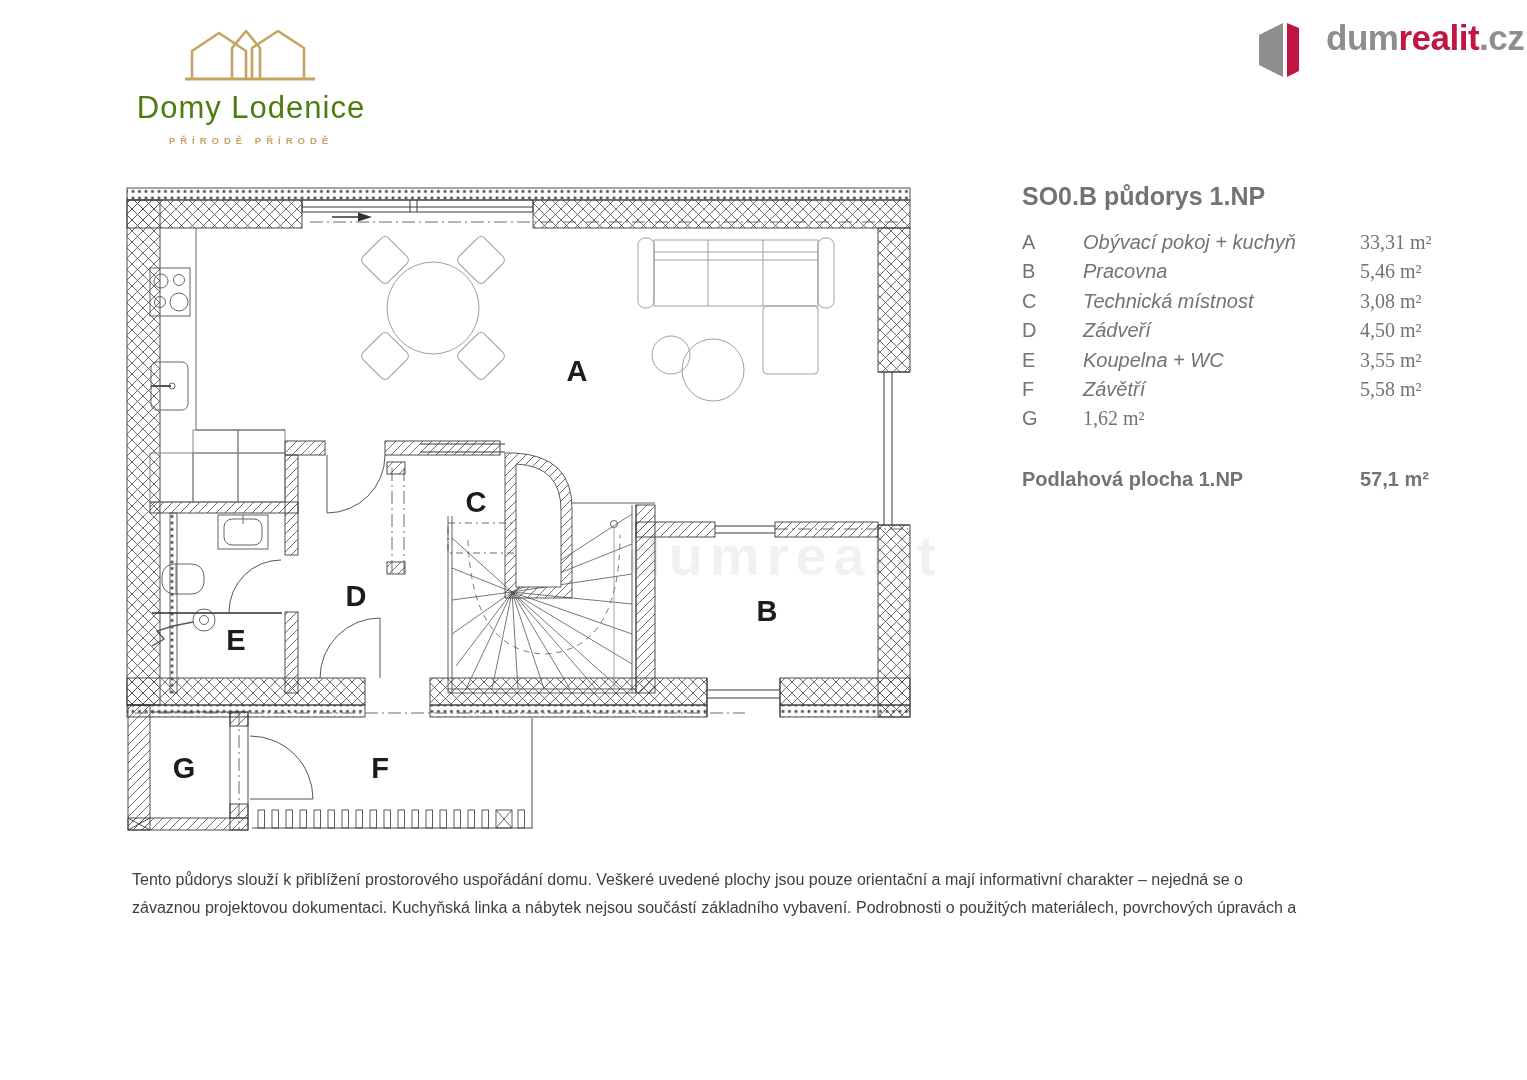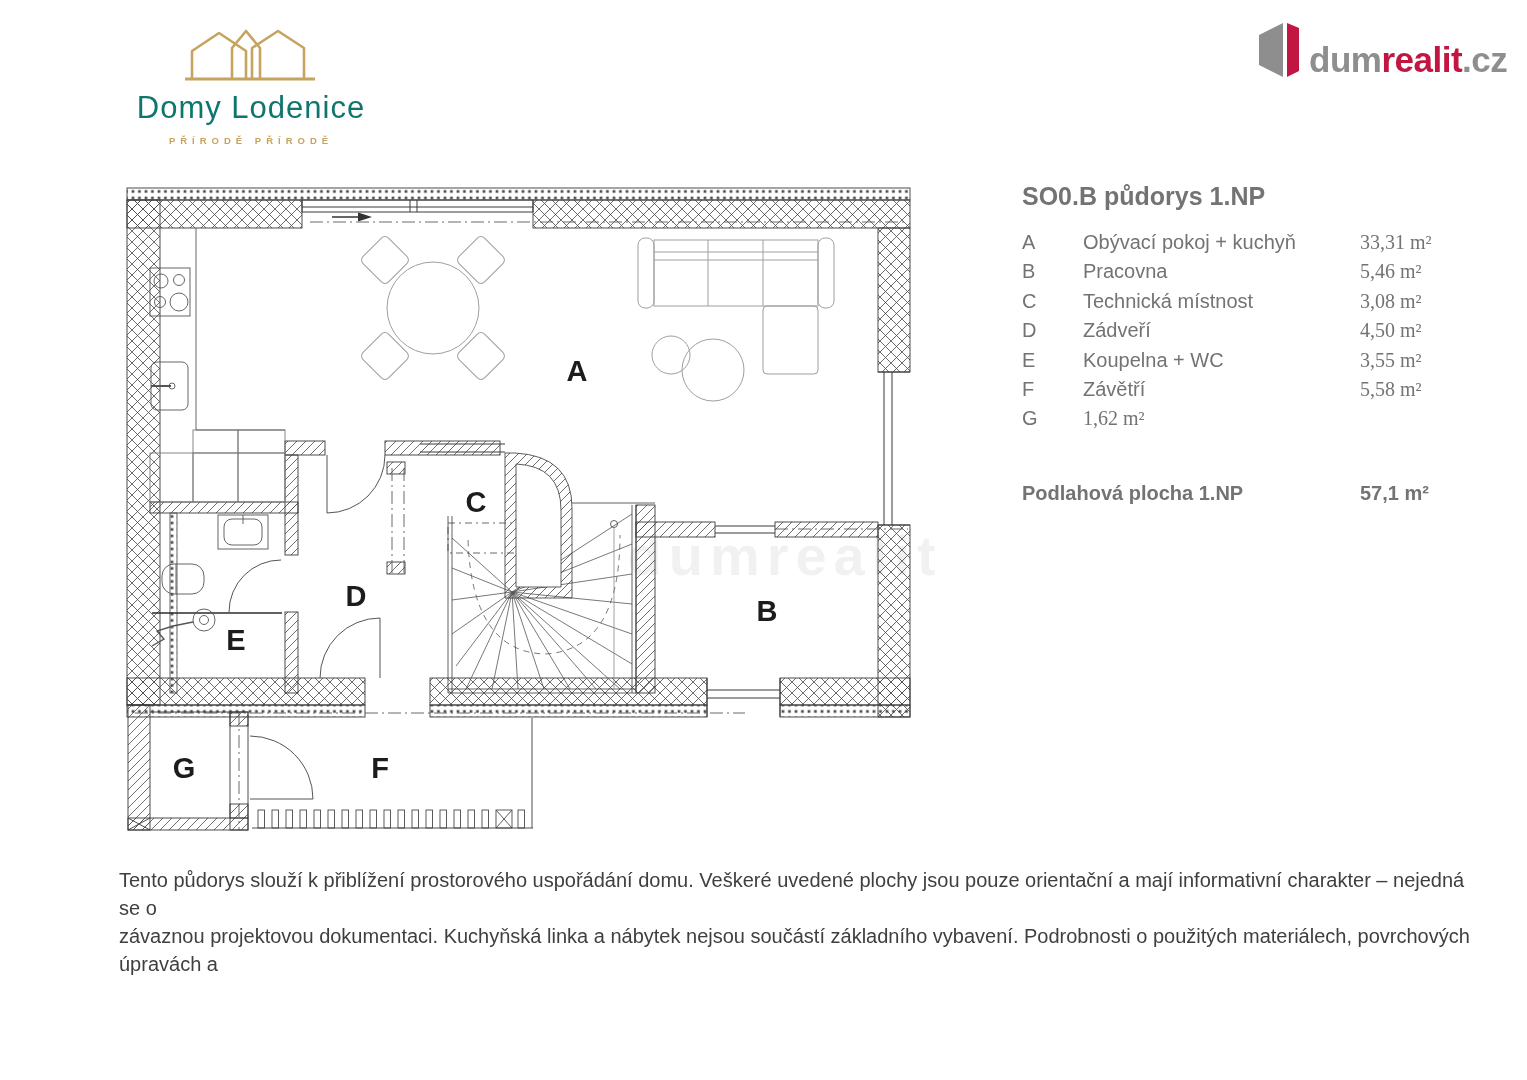--- a/index.html
+++ b/index.html
@@ -2,41 +2,41 @@
 <html><head>
 <meta charset="utf-8">
 <style>
   html,body{margin:0;padding:0;background:#fff;}
   body{font-family:"Liberation Sans", sans-serif;}
   .page{position:relative;width:1527px;height:1080px;background:#fff;overflow:hidden;}
 
   
   .brand{position:absolute;left:118px;top:26px;width:266px;text-align:center;color:#55565a;}
   .brand-icon{display:block;margin:0 auto 6px auto;}
-  .brand-name{font-size:31px;font-weight:400;letter-spacing:1px;color:#0f766e;white-space:nowrap;}
+  .brand-name{font-size:31px;font-weight:400;letter-spacing:1px;color:#4d7c0f;white-space:nowrap;}
   .brand-tagline{margin-top:9px;font-size:9.5px;font-weight:700;letter-spacing:5px;color:#c6a45f;white-space:nowrap;}
 
   
-  .agency{position:absolute;left:1256px;top:18px;display:flex;align-items:flex-end;gap:7px;}
+  .agency{position:absolute;left:1256px;top:18px;display:flex;align-items:flex-start;gap:24px;}
   .agency-text{font-size:35px;font-weight:700;letter-spacing:-0.5px;white-space:nowrap;}
   .agency-text .gray{color:#8e8e8e;}
   .agency-text .red{color:#c11641;}
 
   
   .legend{position:absolute;left:1022px;top:182px;width:440px;color:#737373;}
   .legend-title{font-size:25px;font-weight:700;margin:0 0 17px 0;white-space:nowrap;}
   .room-row{display:flex;font-size:20px;line-height:29.4px;}
   .room-key{width:61px;flex:none;}
-  .room-name{width:277px;flex:none;}
+  .room-name{width:277px;flex:none;font-style:italic;}
   .room-area{flex:none;font-family:Liberation Serif, serif;}
-  .legend-total{display:flex;font-size:20px;font-weight:700;margin-top:45px;line-height:29px;}
+  .legend-total{display:flex;font-size:20px;font-weight:700;margin-top:31px;line-height:29px;}
   .legend-total .total-label{width:338px;flex:none;}
 
   
-  .disclaimer{position:absolute;left:119px;top:866px;width:1360px;font-size:20px;line-height:28px;color:#3f3f3f;}
+  .disclaimer{position:absolute;left:132px;top:866px;width:1360px;font-size:16px;line-height:28px;color:#3f3f3f;}
 
   
   .plan{position:absolute;left:0;top:0;}
   .plan text.room-label{font-size:29px;font-weight:700;fill:#1c1c1c;text-anchor:middle;}
   .plan text.watermark{font-size:56px;font-weight:700;fill:rgba(0,0,0,0.055);letter-spacing:7px;text-anchor:middle;}
 </style>
 </head>
 <body>
 
 <div class="page">

